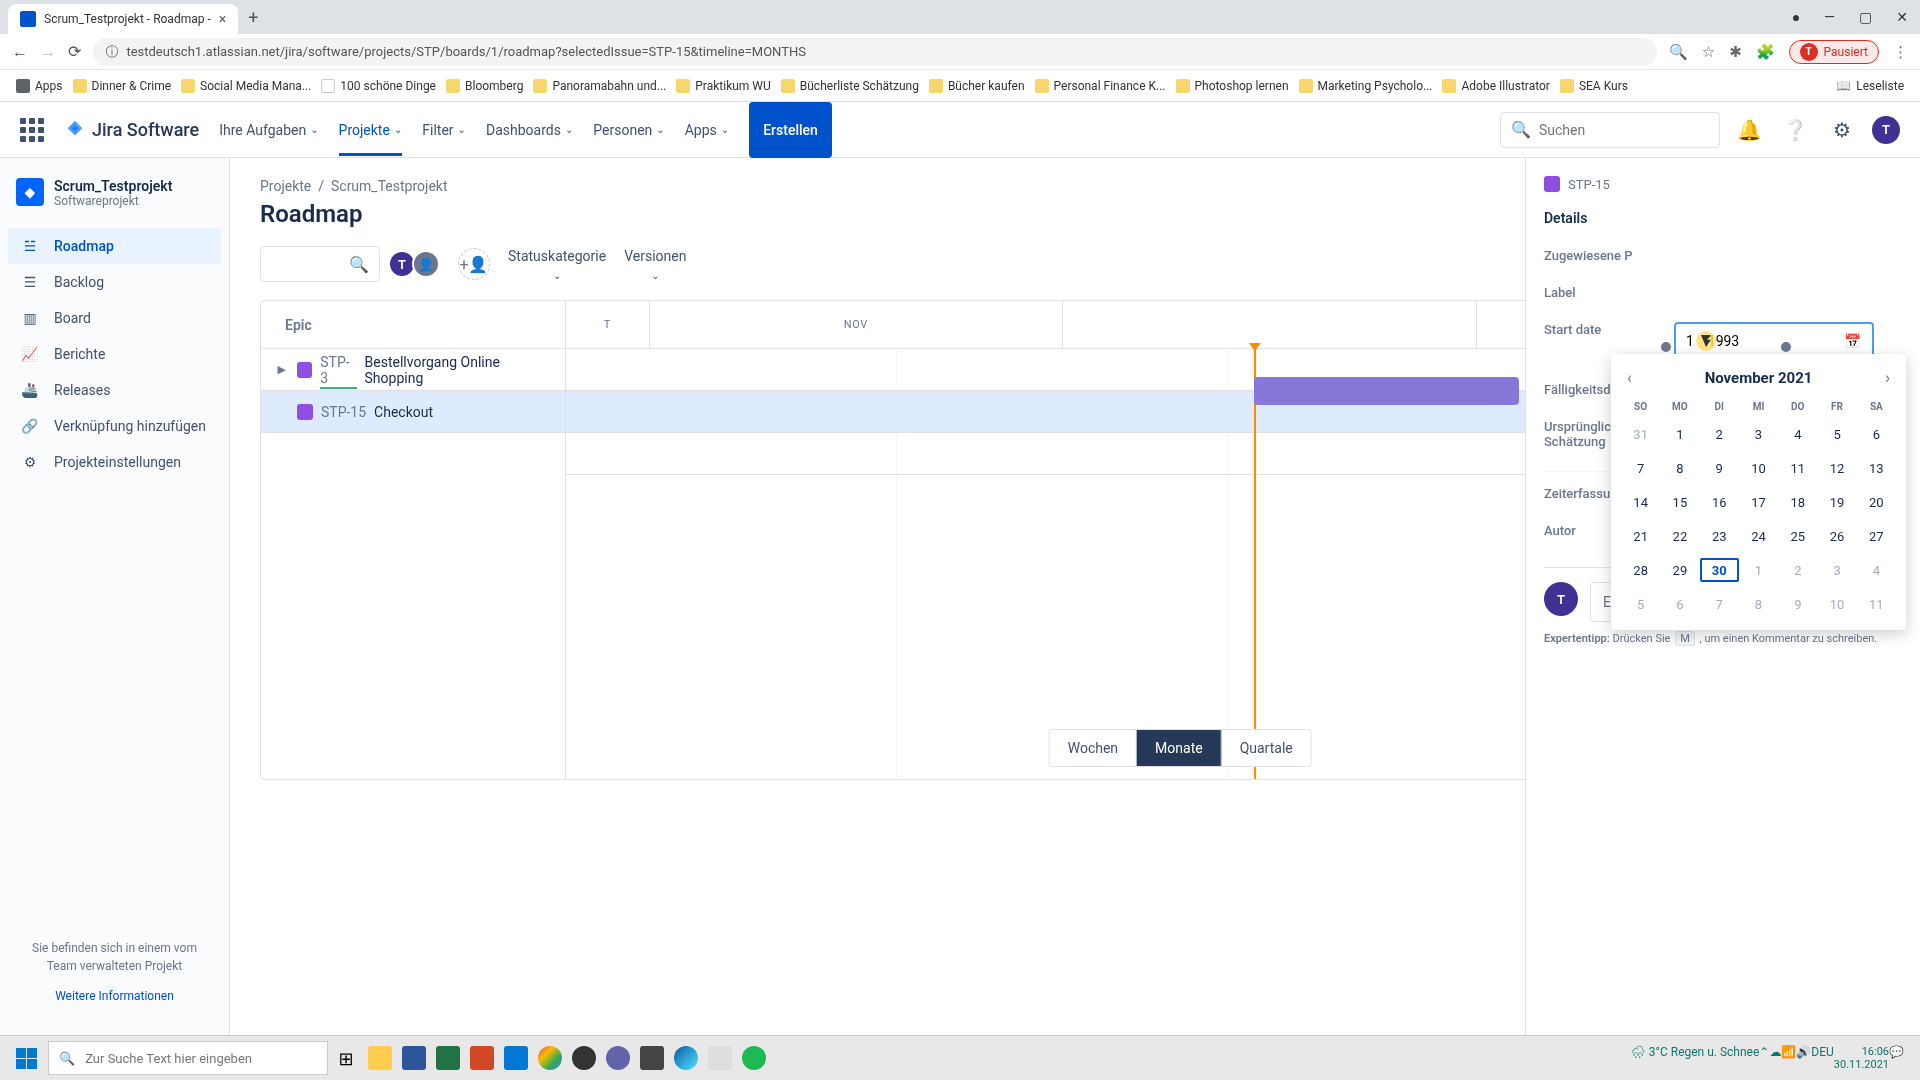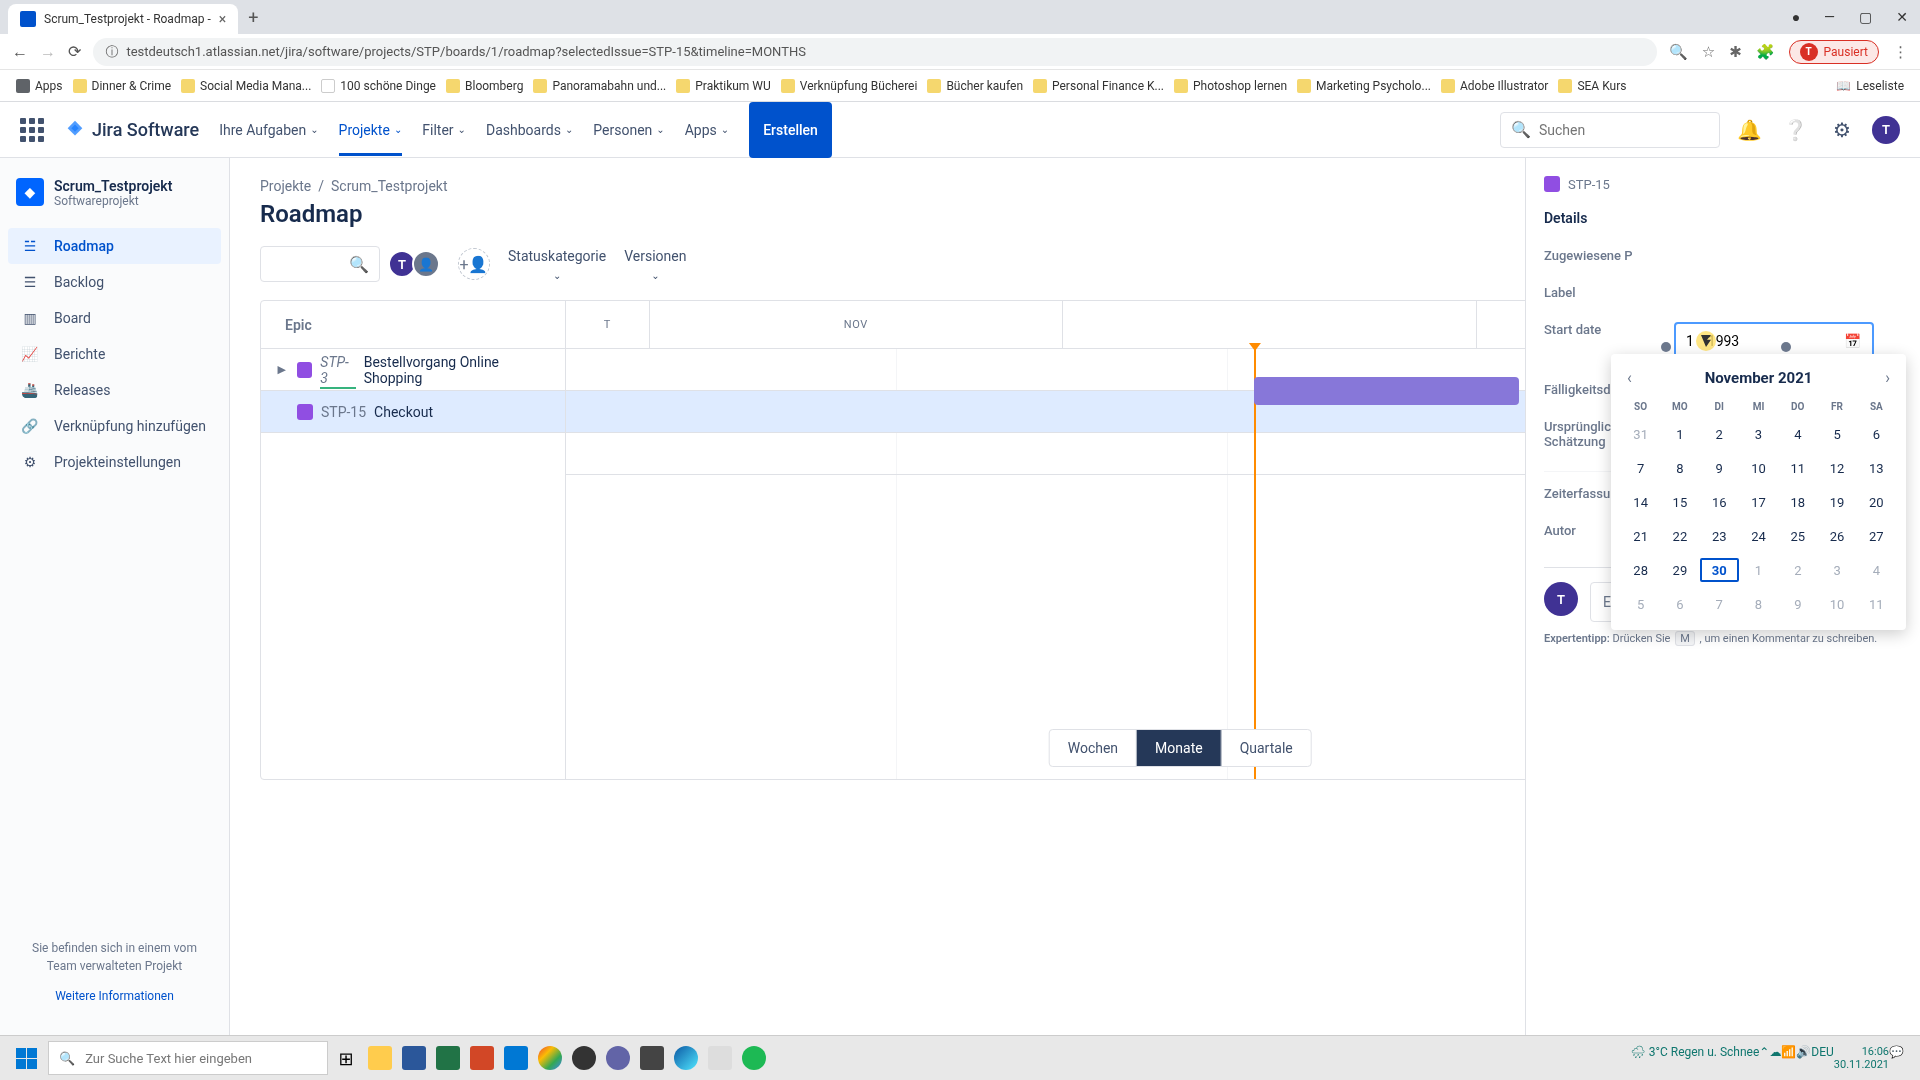--- a/index.html
+++ b/index.html
@@ -77,21 +77,21 @@
 
 
 .roadmap-grid { margin-top: 18px; border: 1px solid #dfe1e6; border-radius: 4px; position: relative; height: 480px; display: flex; overflow: hidden; }
 .rm-left { width: 305px; border-right: 1px solid #dfe1e6; }
 .rm-header-row { height: 48px; border-bottom: 1px solid #dfe1e6; display: flex; align-items: center; padding: 0 24px; font-size: 14px; color: #6b778c; font-weight: 600; }
 .rm-row { height: 42px; display: flex; align-items: center; padding: 0 8px 0 14px; border-bottom: 1px solid #dfe1e6; gap: 8px; font-size: 14px; color: #172b4d; }
 .rm-row.selected { background: #deebff; }
 .expand-chev { width: 14px; text-align: center; color: #6b778c; font-size: 11px; }
 .epic-icon { width: 16px; height: 16px; background: #904ee2; border-radius: 3px; display: inline-block; }
 .issue-key { color: #6b778c; }
-.issue-key.green { position: relative; font-style: italic; }
+.issue-key.green { position: relative; }
 .issue-key.green::after { content: ''; position: absolute; left: 0; right: 0; bottom: -3px; height: 2px; background: #36b37e; }
 .rm-create { color: #6b778c; cursor: pointer; }
 .rm-create::before { content: '+'; margin-right: 10px; font-size: 16px; margin-left: 20px; }
 .rm-timeline { flex: 1; position: relative; }
 .month-cols { display: flex; height: 48px; border-bottom: 1px solid #dfe1e6; }
 .month-col { flex: 1; border-right: 1px solid #dfe1e6; display: flex; align-items: center; justify-content: center; font-size: 11px; color: #6b778c; letter-spacing: 0.5px; }
 .sprint-label { position: absolute; top: 52px; right: 10px; font-size: 11px; color: #6b778c; }
 .col-lines { position: absolute; top: 48px; bottom: 0; left: 0; right: 0; display: flex; }
 .col-lines div { flex: 1; border-right: 1px solid #f4f5f7; }
 .today-line { position: absolute; top: 48px; bottom: 0; width: 2px; background: #ff8b00; left: 52%; }
@@ -211,21 +211,21 @@
   <div class="bm">
       <span class="bm-icon"></span>
       <span>Panoramabahn und...</span>
     </div>
   <div class="bm">
       <span class="bm-icon"></span>
       <span>Praktikum WU</span>
     </div>
   <div class="bm">
       <span class="bm-icon"></span>
-      <span>Verknüpfung Bücherei</span>
+      <span>Bücherliste Schätzung</span>
     </div>
   <div class="bm">
       <span class="bm-icon"></span>
       <span>Bücher kaufen</span>
     </div>
   <div class="bm">
       <span class="bm-icon"></span>
       <span>Personal Finance K...</span>
     </div>
   <div class="bm">

